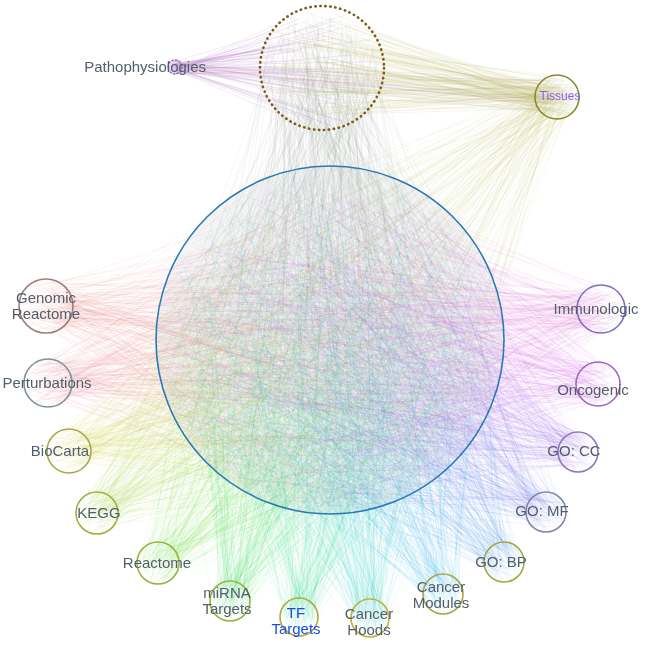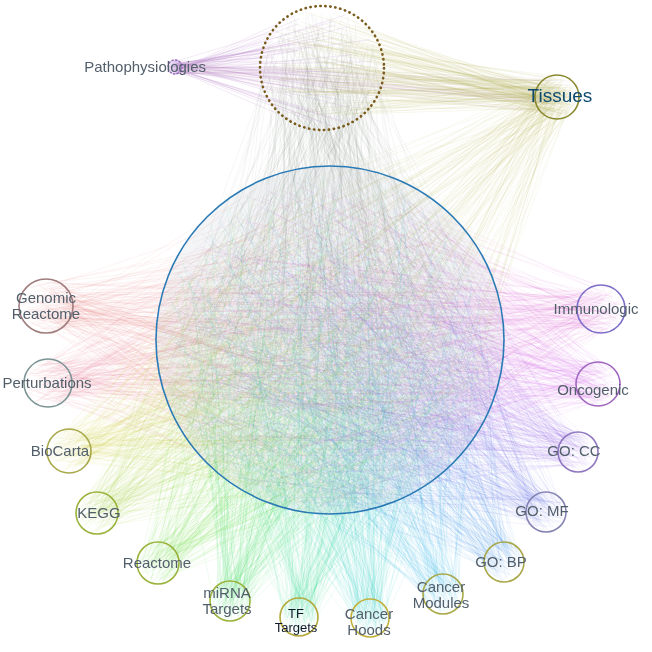--- a/index.html
+++ b/index.html
@@ -2647,30 +2647,30 @@
         <circle cx="443" cy="594" r="20" fill="rgba(255,255,255,0.12)" stroke="#a8a84a" stroke-width="1.6"></circle>
         <circle cx="504" cy="562" r="20" fill="rgba(255,255,255,0.12)" stroke="#a8a84a" stroke-width="1.6"></circle>
         <circle cx="546" cy="512" r="20" fill="rgba(255,255,255,0.12)" stroke="#8484b3" stroke-width="1.6"></circle>
         <circle cx="578" cy="452" r="20" fill="rgba(255,255,255,0.12)" stroke="#9078c0" stroke-width="1.6"></circle>
         <circle cx="598" cy="384" r="22" fill="rgba(255,255,255,0.12)" stroke="#a066c0" stroke-width="1.6"></circle>
         <circle cx="601" cy="309" r="24" fill="rgba(255,255,255,0.12)" stroke="#7d6ec8" stroke-width="1.6"></circle>
       </g>
   </svg>
   <div class="layer">
       <div class="node-label align-right" style="left: 166px; top: 67px; font-size: 15px; color: rgb(82, 95, 107); margin-left: 40px;">Pathophysiologies</div>
-      <div class="node-label" style="left: 560px; top: 96px; font-size: 19px; color: #0c4a6e;">Tissues</div>
+      <div class="node-label" style="left: 560px; top: 96px; font-size: 12px; color: #8b5cf6;">Tissues</div>
       <div class="node-label" style="left: 46px; top: 306px; font-size: 15px; color: rgb(82, 95, 107);">Genomic
 Reactome</div>
       <div class="node-label" style="left: 47px; top: 383px; font-size: 15px; color: rgb(82, 95, 107);">Perturbations</div>
       <div class="node-label" style="left: 60px; top: 451px; font-size: 15px; color: rgb(82, 95, 107);">BioCarta</div>
       <div class="node-label" style="left: 99px; top: 513px; font-size: 15px; color: rgb(82, 95, 107);">KEGG</div>
       <div class="node-label" style="left: 157px; top: 563px; font-size: 15px; color: rgb(82, 95, 107);">Reactome</div>
       <div class="node-label" style="left: 227px; top: 601px; font-size: 15px; color: rgb(82, 95, 107);">miRNA
 Targets</div>
-      <div class="node-label" style="left: 296px; top: 621px; font-size: 13px; color: #0f172a;">TF
+      <div class="node-label" style="left: 296px; top: 621px; font-size: 15px; color: #1d4ed8;">TF
 Targets</div>
       <div class="node-label" style="left: 369px; top: 622px; font-size: 15px; color: rgb(82, 95, 107);">Cancer
 Hoods</div>
       <div class="node-label" style="left: 441px; top: 595px; font-size: 15px; color: rgb(82, 95, 107);">Cancer
 Modules</div>
       <div class="node-label" style="left: 501px; top: 562px; font-size: 15px; color: rgb(82, 95, 107);">GO: BP</div>
       <div class="node-label" style="left: 542px; top: 511px; font-size: 15px; color: rgb(82, 95, 107);">GO: MF</div>
       <div class="node-label" style="left: 574px; top: 451px; font-size: 15px; color: rgb(82, 95, 107);">GO: CC</div>
       <div class="node-label" style="left: 593px; top: 383px; font-size: 15px; color: rgb(82, 95, 107); margin-top: 7px;">Oncogenic</div>
       <div class="node-label" style="left: 596px; top: 309px; font-size: 15px; color: rgb(82, 95, 107);">Immunologic</div>

